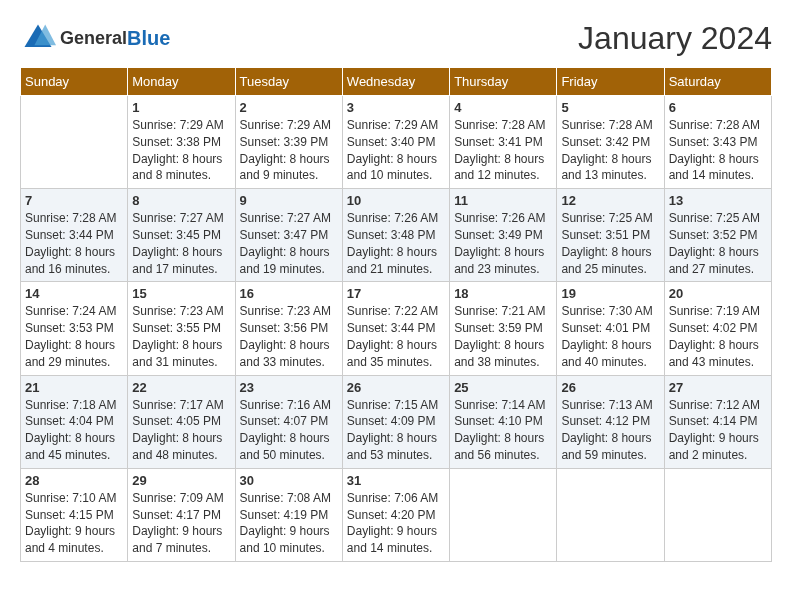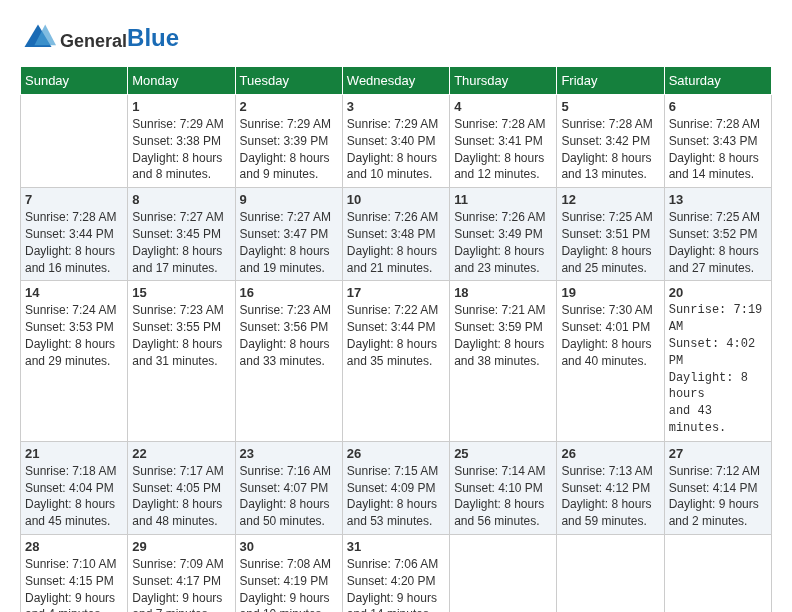--- a/index.html
+++ b/index.html
@@ -15,21 +15,21 @@
       justify-content: space-between;
       align-items: flex-start;
       margin-bottom: 10px;
     }
     .logo {
       display: flex;
       align-items: center;
       gap: 4px;
     }
     .logo-text-general { font-size: 18px; font-weight: bold; color: #333; }
-    .logo-text-blue { font-size: 24px; font-weight: bold; color: #1a6bb5; }
+    .logo-text-blue { font-size: 20px; font-weight: bold; color: #1a6bb5; }
     .logo-icon {
       width: 36px;
       height: 36px;
     }
     .title-block { text-align: right; }
     .title-block h1 { font-size: 32px; color: #333; font-weight: normal; }
     .title-block h2 { font-size: 16px; color: #555; font-weight: normal; }
     .calendar {
       width: 100%;
       border-collapse: collapse;
@@ -61,39 +61,40 @@
     .day-info {
       color: #333;
       line-height: 1.4;
       font-size: 12px;
     }
     .empty-cell {
       background: #f9f9f9;
     }
     tr:nth-child(odd) td { background: #fff; }
     tr:nth-child(even) td { background: #f0f4f8; }
-    .calendar thead tr th { background: #15803d; }
+    .calendar thead tr th { background: #a16207; }
   </style>
 </head>
 <body>
 
 <div class="header">
   <div class="logo">
     <svg class="logo-icon" viewBox="0 0 40 40">
       <polygon points="20,5 35,30 5,30" fill="#1a6bb5"></polygon>
       <polygon points="28,5 40,28 16,28" fill="#4a9fd4" opacity="0.7"></polygon>
     </svg>
     <div>
-      <div style="display:flex; align-items:flex-end; gap:0;">
+      <div style="display:flex; align-items:center; gap:0;">
         <span class="logo-text-general">General</span>
         <span class="logo-text-blue">Blue</span>
       </div>
     </div>
   </div>
   <div class="title-block">
+    <h1>January 2024</h1>
   </div>
 </div>
 
 <table class="calendar">
   <thead>
     <tr>
     <th>Sunday</th>
         <th>Monday</th>
         <th>Tuesday</th>
         <th>Wednesday</th>
@@ -237,21 +238,21 @@
         </td>
         <td>
           <span class="day-number">19</span>
           <div class="day-info" style="white-space: pre-line;">Sunrise: 7:30 AM
 Sunset: 4:01 PM
 Daylight: 8 hours
 and 40 minutes.</div>
         </td>
         <td>
           <span class="day-number">20</span>
-          <div class="day-info" style="white-space: pre-line; font-family: Liberation Mono, monospace;">Sunrise: 7:19 AM
+          <div class="day-info" style="white-space: pre-line;">Sunrise: 7:19 AM
 Sunset: 4:02 PM
 Daylight: 8 hours
 and 43 minutes.</div>
         </td>
       </tr>
       <tr>
         <td>
           <span class="day-number">21</span>
           <div class="day-info" style="white-space: pre-line;">Sunrise: 7:18 AM
 Sunset: 4:04 PM

